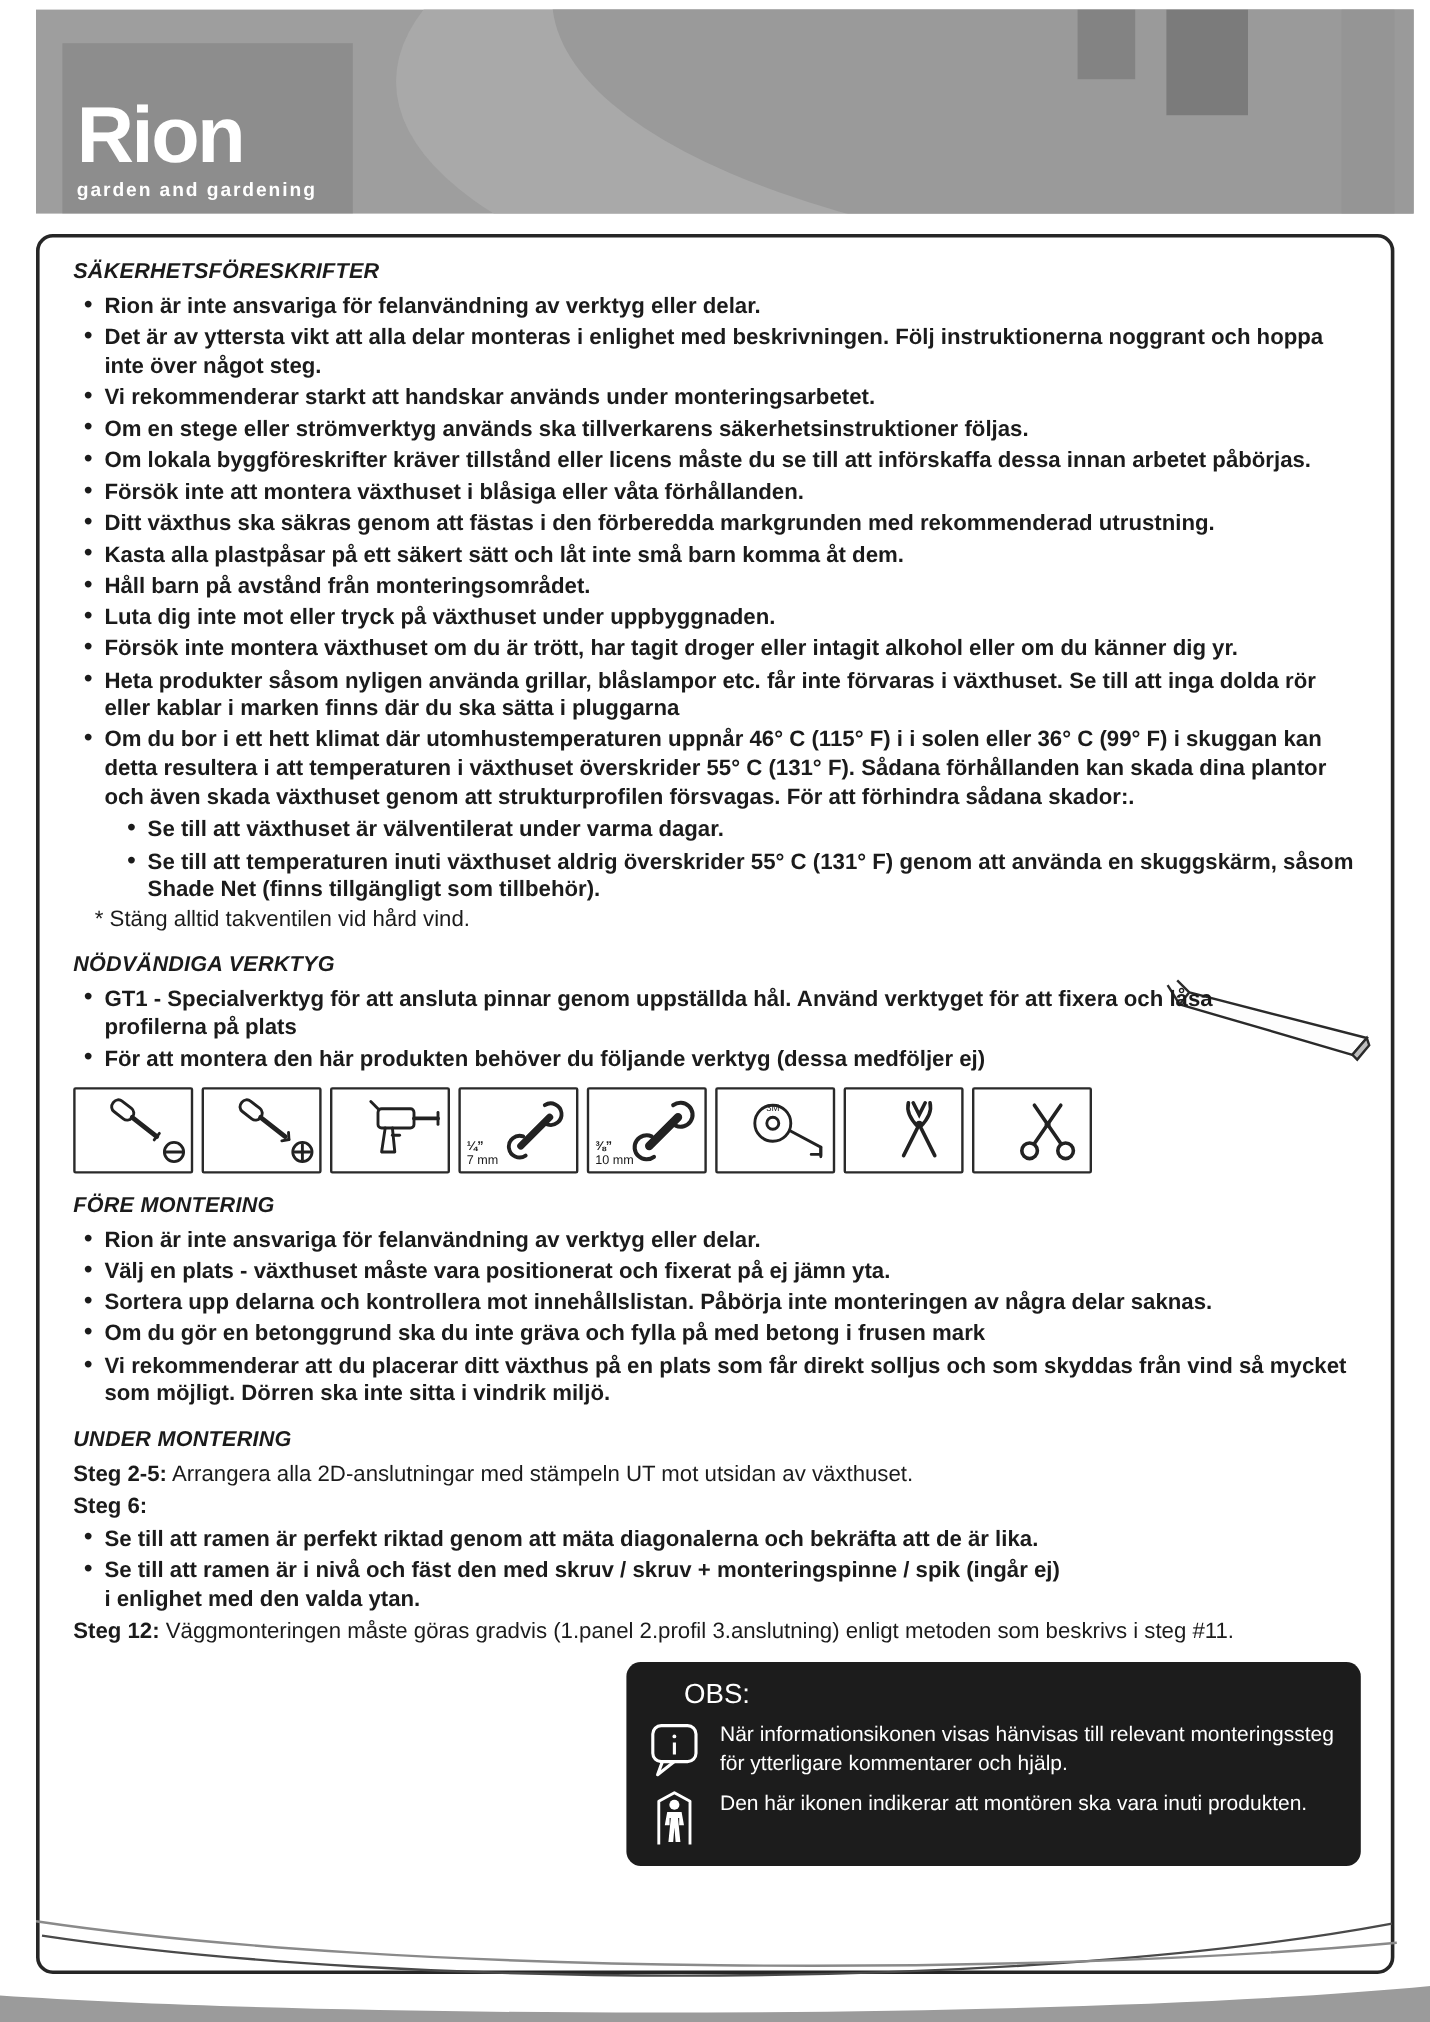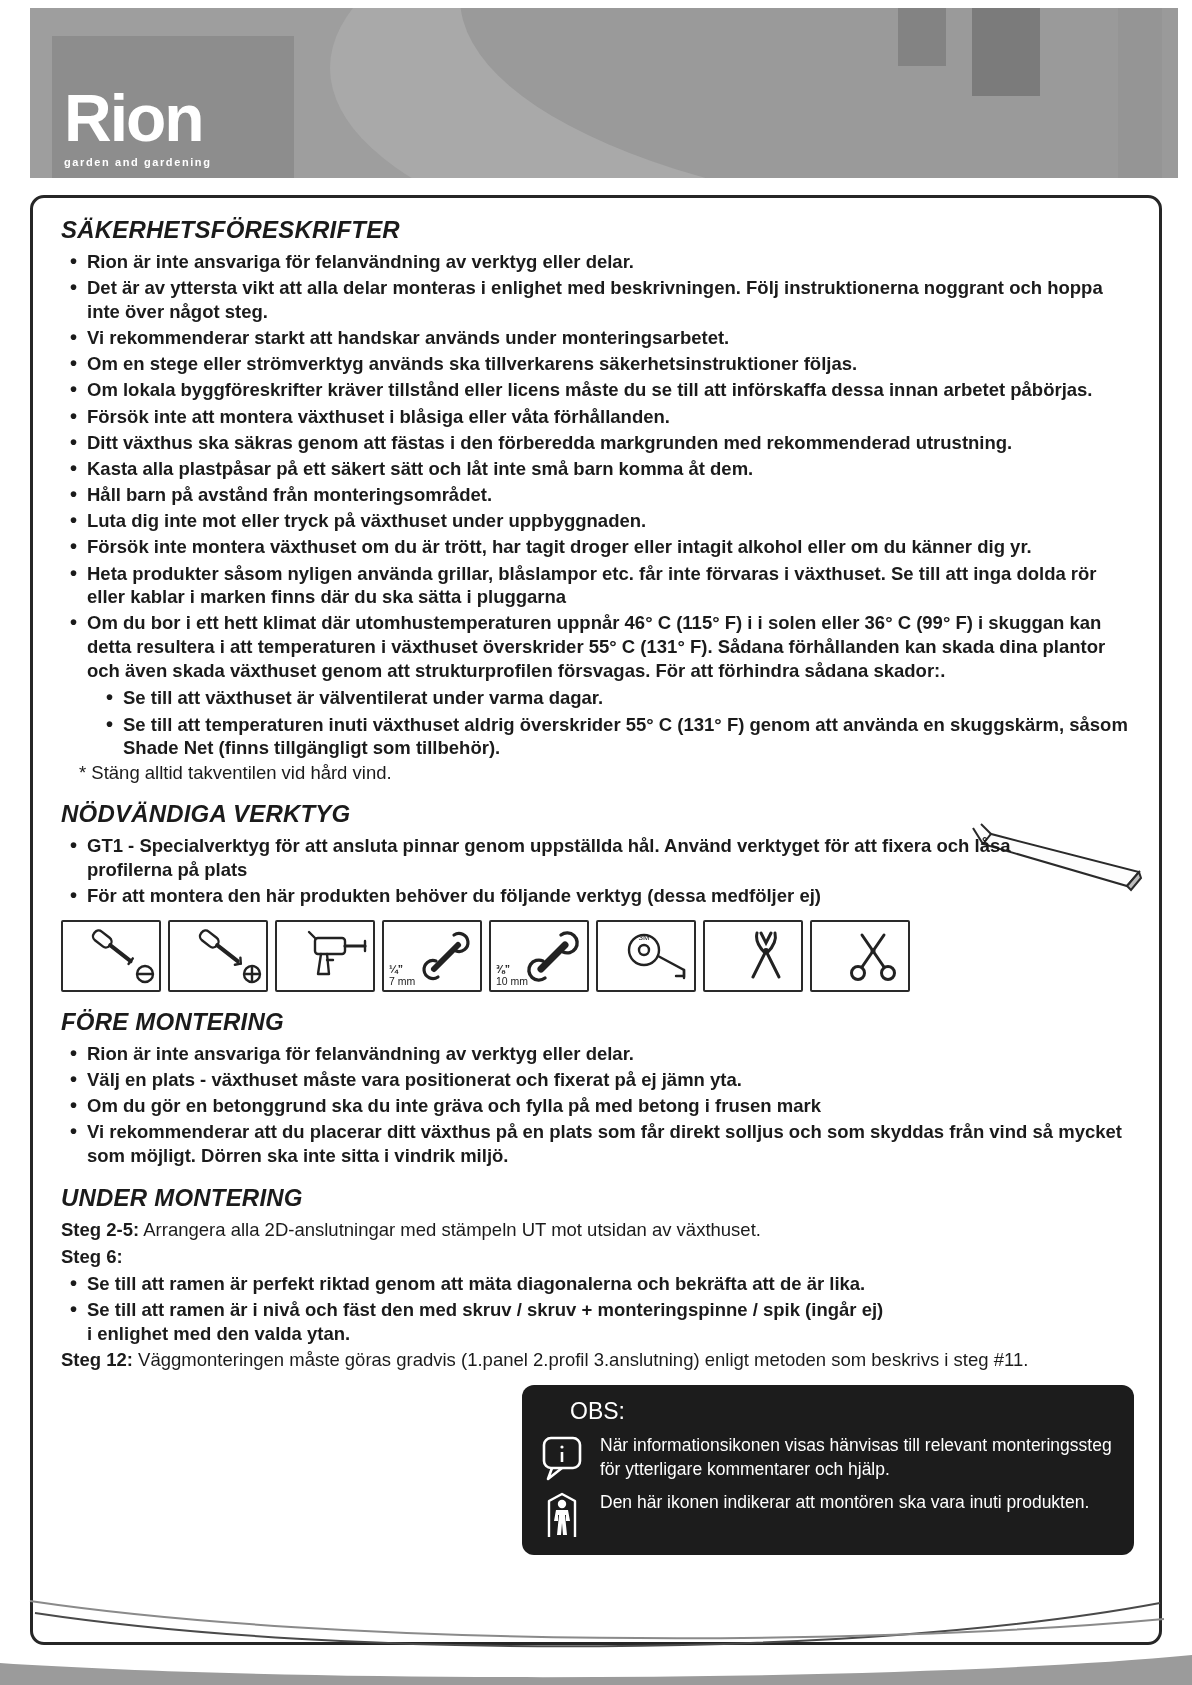--- a/index.html
+++ b/index.html
@@ -12,26 +12,26 @@
               background:#ababab;opacity:.8;}
   .band-curve2{position:absolute;left:430px;top:-240px;width:1300px;height:460px;border-radius:50%;
               background:#9a9a9a;}
   .band-patch{position:absolute;top:0;}
   .patch1{left:868px;width:48px;height:58px;background:#838383;}
   .patch2{left:942px;width:68px;height:88px;background:#7b7b7b;}
   .patch3{left:1088px;width:44px;height:170px;background:#959595;}
   .logo-block{position:absolute;left:22px;top:28px;width:242px;height:142px;background:#8d8d8d;
               display:flex;flex-direction:column;justify-content:flex-end;padding:0 0 10px 12px;box-sizing:border-box;}
   .logo-word{color:#fff;font-weight:bold;font-size:66px;line-height:.9;letter-spacing:-2px;margin-bottom:8px;}
-  .logo-tag{color:#fff;font-weight:bold;font-size:11px;letter-spacing:1.6px;}
+  .logo-tag{color:#fff;font-weight:bold;font-size:16px;letter-spacing:1.6px;}
 
   
   .content{position:absolute;left:30px;top:195px;width:1132px;height:1450px;box-sizing:border-box;
            background:#fff;border:3px solid #262626;border-radius:14px;padding:16px 28px 0 28px;}
-  .sec-title{font-style:italic;font-weight:bold;font-size:24px;margin:16px 0 6px 0;letter-spacing:.2px;}
+  .sec-title{font-style:italic;font-weight:bold;font-size:18px;margin:16px 0 6px 0;letter-spacing:.2px;}
   .sec-title.first{margin-top:2px;}
   ul.bullets{list-style:none;margin:0;padding:0 0 0 26px;font-weight:bold;}
   ul.bullets li{position:relative;margin:2.5px 0;font-size:18.5px;line-height:1.28;padding-left:0;}
   ul.bullets li::before{content:"•";position:absolute;left:-17px;top:-1px;font-size:20px;}
   ul.bullets.sub{padding-left:62px;margin-top:4px;}
   .obs-line{margin:9px 0 2px 26px;font-size:18.5px;}
   .footnote{margin:2px 0 0 18px;font-size:18.5px;}
 
   
   .tools-section{position:relative;}
@@ -233,20 +233,21 @@
 
       </div>
     </section>
 
     <section>
       <h2 class="sec-title">FÖRE MONTERING</h2>
       <ul class="bullets">
 
       <li><span>Rion är inte ansvariga för felanvändning av verktyg eller delar.</span></li>
           <li><span>Välj en plats - växthuset måste vara positionerat och fixerat på ej jämn yta.</span></li>
+          <li><span>Sortera upp delarna och kontrollera mot innehållslistan. Påbörja inte monteringen av några delar saknas.</span></li>
           <li><span>Om du gör en betonggrund ska du inte gräva och fylla på med betong i frusen mark</span></li>
           <li><span>Vi rekommenderar att du placerar ditt växthus på en plats som får direkt solljus och som skyddas från vind så mycket som möjligt. Dörren ska inte sitta i vindrik miljö.</span></li>
         </ul>
     </section>
 
     <section>
       <h2 class="sec-title">UNDER MONTERING</h2>
       <p class="step">
         <b>Steg 2-5:</b><span> Arrangera alla 2D-anslutningar med stämpeln UT mot utsidan av växthuset.</span>
       </p>

